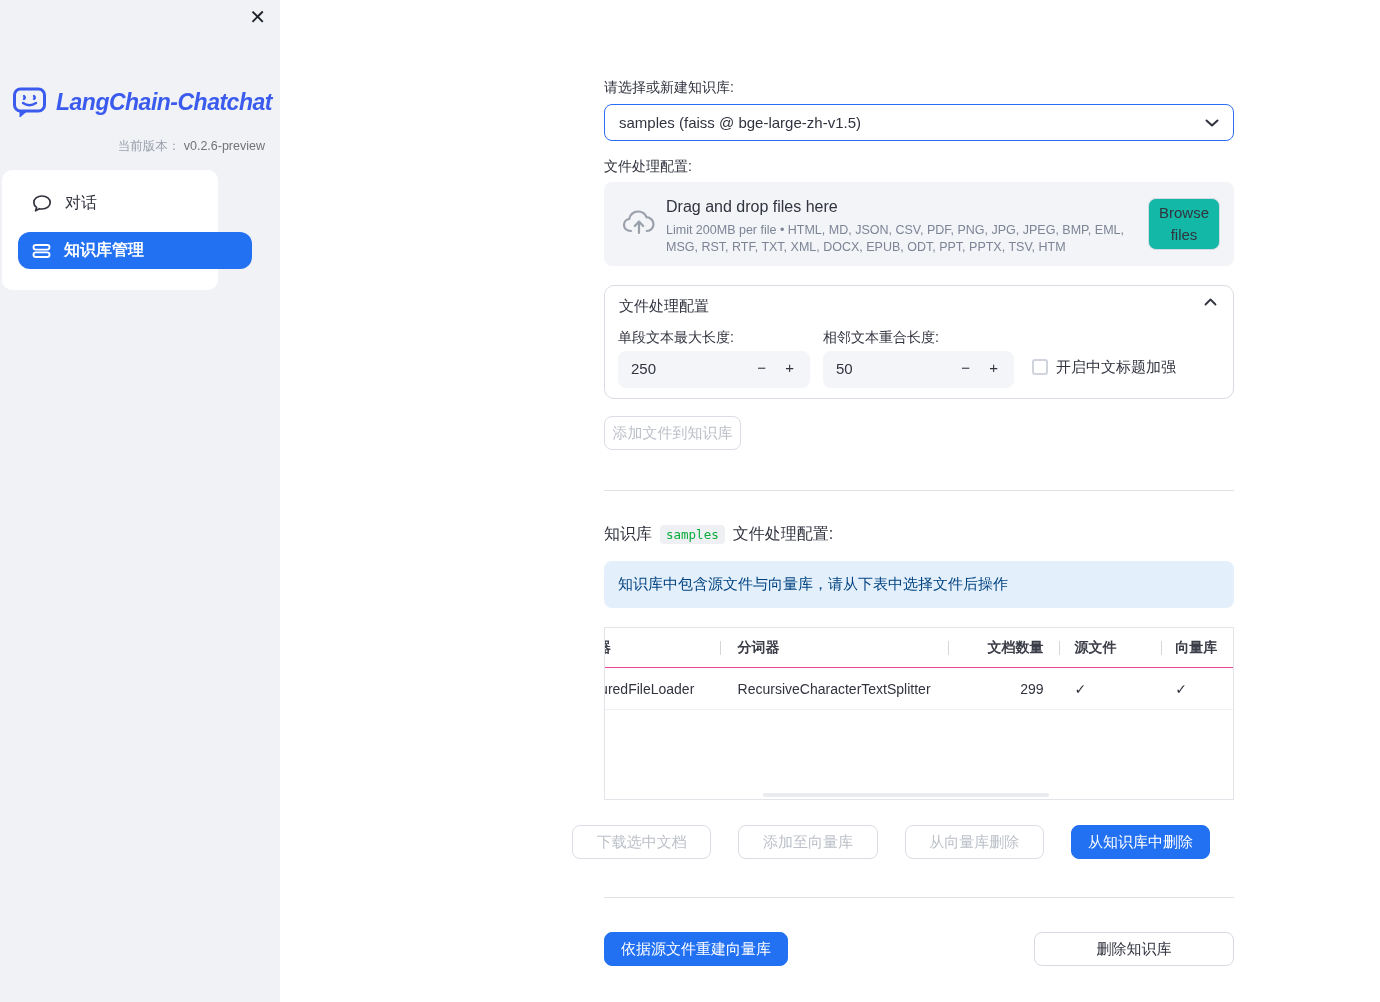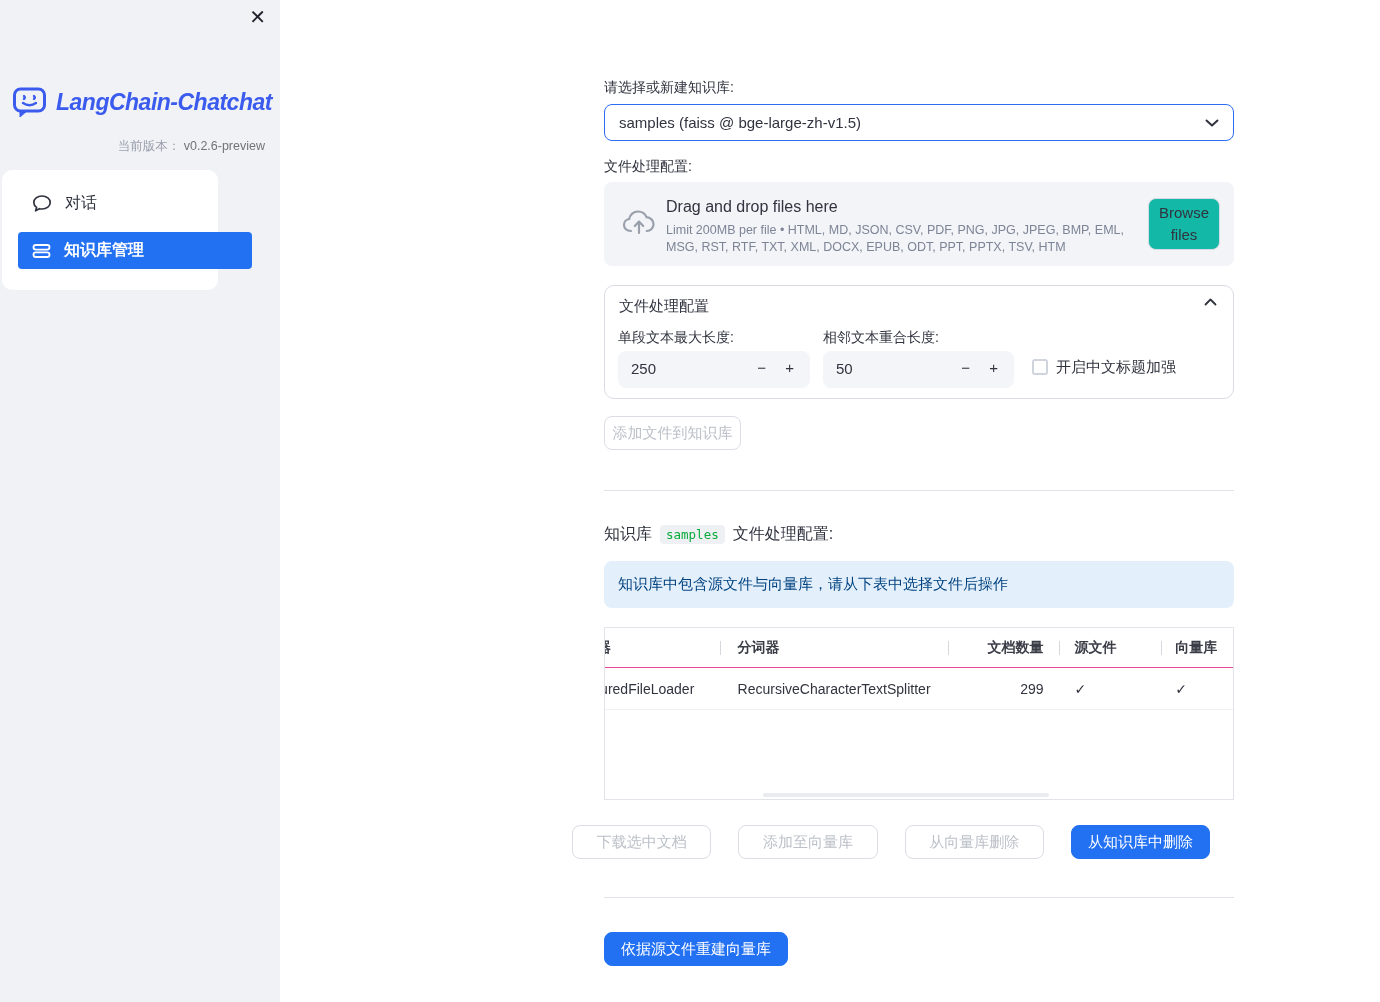--- a/index.html
+++ b/index.html
@@ -10,21 +10,21 @@
   .sidebar { position:absolute; left:0; top:0; width:280px; height:1002px; background:#f0f2f6; }
   .close-x { position:absolute; top:4px; right:14px; font-size:20px; color:#1f222a; cursor:pointer; line-height:26px; }
   .logo-row { position:absolute; top:86px; left:12px; display:flex; align-items:center; gap:8px; }
   .logo-text { font-size:23px; font-weight:bold; font-style:italic; color:#3a5bee; letter-spacing:-0.5px; }
   .version-row { position:absolute; top:138px; right:15px; font-size:12.5px; }
   .version-label { color:#9aa0ac; }
   .version-value { color:#737373; }
   .menu-card { position:absolute; left:2px; top:170px; width:216px; height:120px; background:#ffffff; border-radius:10px; }
   .menu-item-chat { position:absolute; left:14px; top:10px; width:236px; height:46px; display:flex; align-items:center; gap:13px; padding-left:16px; cursor:pointer; }
   .menu-item-chat span.lbl { font-size:16px; color:#31333f; }
-  .menu-item-kb { position:absolute; left:16px; top:62px; width:234px; height:37px; background:var(--primary); border-radius:4px;
+  .menu-item-kb { position:absolute; left:16px; top:62px; width:234px; height:37px; background:var(--primary); border-radius:12px;
     display:flex; align-items:center; gap:13px; padding-left:14px; cursor:pointer; }
   .menu-item-kb span.lbl { font-size:16px; font-weight:600; color:#ffffff; }
 
   
   .field-label { position:absolute; left:604px; font-size:14px; color:#31333f; }
   .selectbox { position:absolute; left:604px; top:104px; width:630px; height:37px; background:#fff;
     border:1.4px solid #2b6ef5; border-radius:8px; display:flex; align-items:center; padding:0 14px; cursor:pointer; }
   .selectbox .val { font-size:15px; color:#31333f; flex:1; }
 
   .uploader { position:absolute; left:604px; top:182px; width:630px; height:84px; background:#f2f4f7; border-radius:8px; }
@@ -248,15 +248,16 @@
     <button class="btn btn-disabled">下载选中文档</button>
     <button class="btn btn-disabled">添加至向量库</button>
     <button class="btn btn-disabled">从向量库删除</button>
     <button class="btn btn-primary">从知识库中删除</button>
   </div>
 
   <div class="divider hr2"></div>
 
   <div class="bottom-row">
     <button class="btn btn-primary btn-rebuild">依据源文件重建向量库</button>
+    <button class="btn btn-secondary btn-delete">删除知识库</button>
   </div>
 
 </main>
 
 </body></html>

